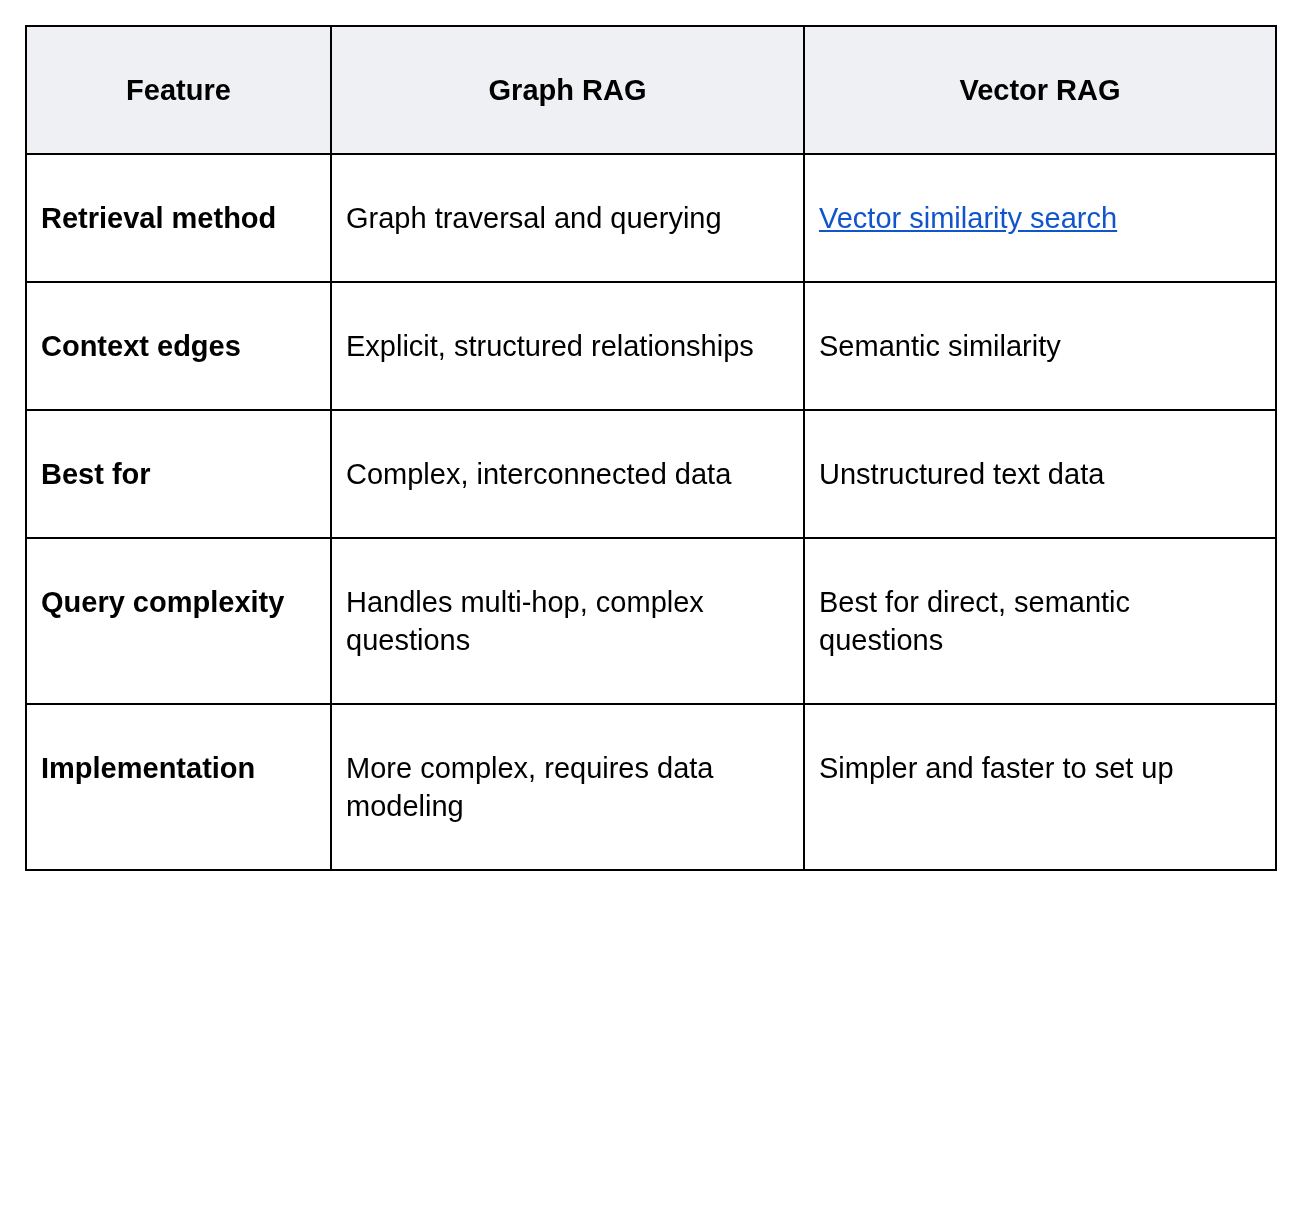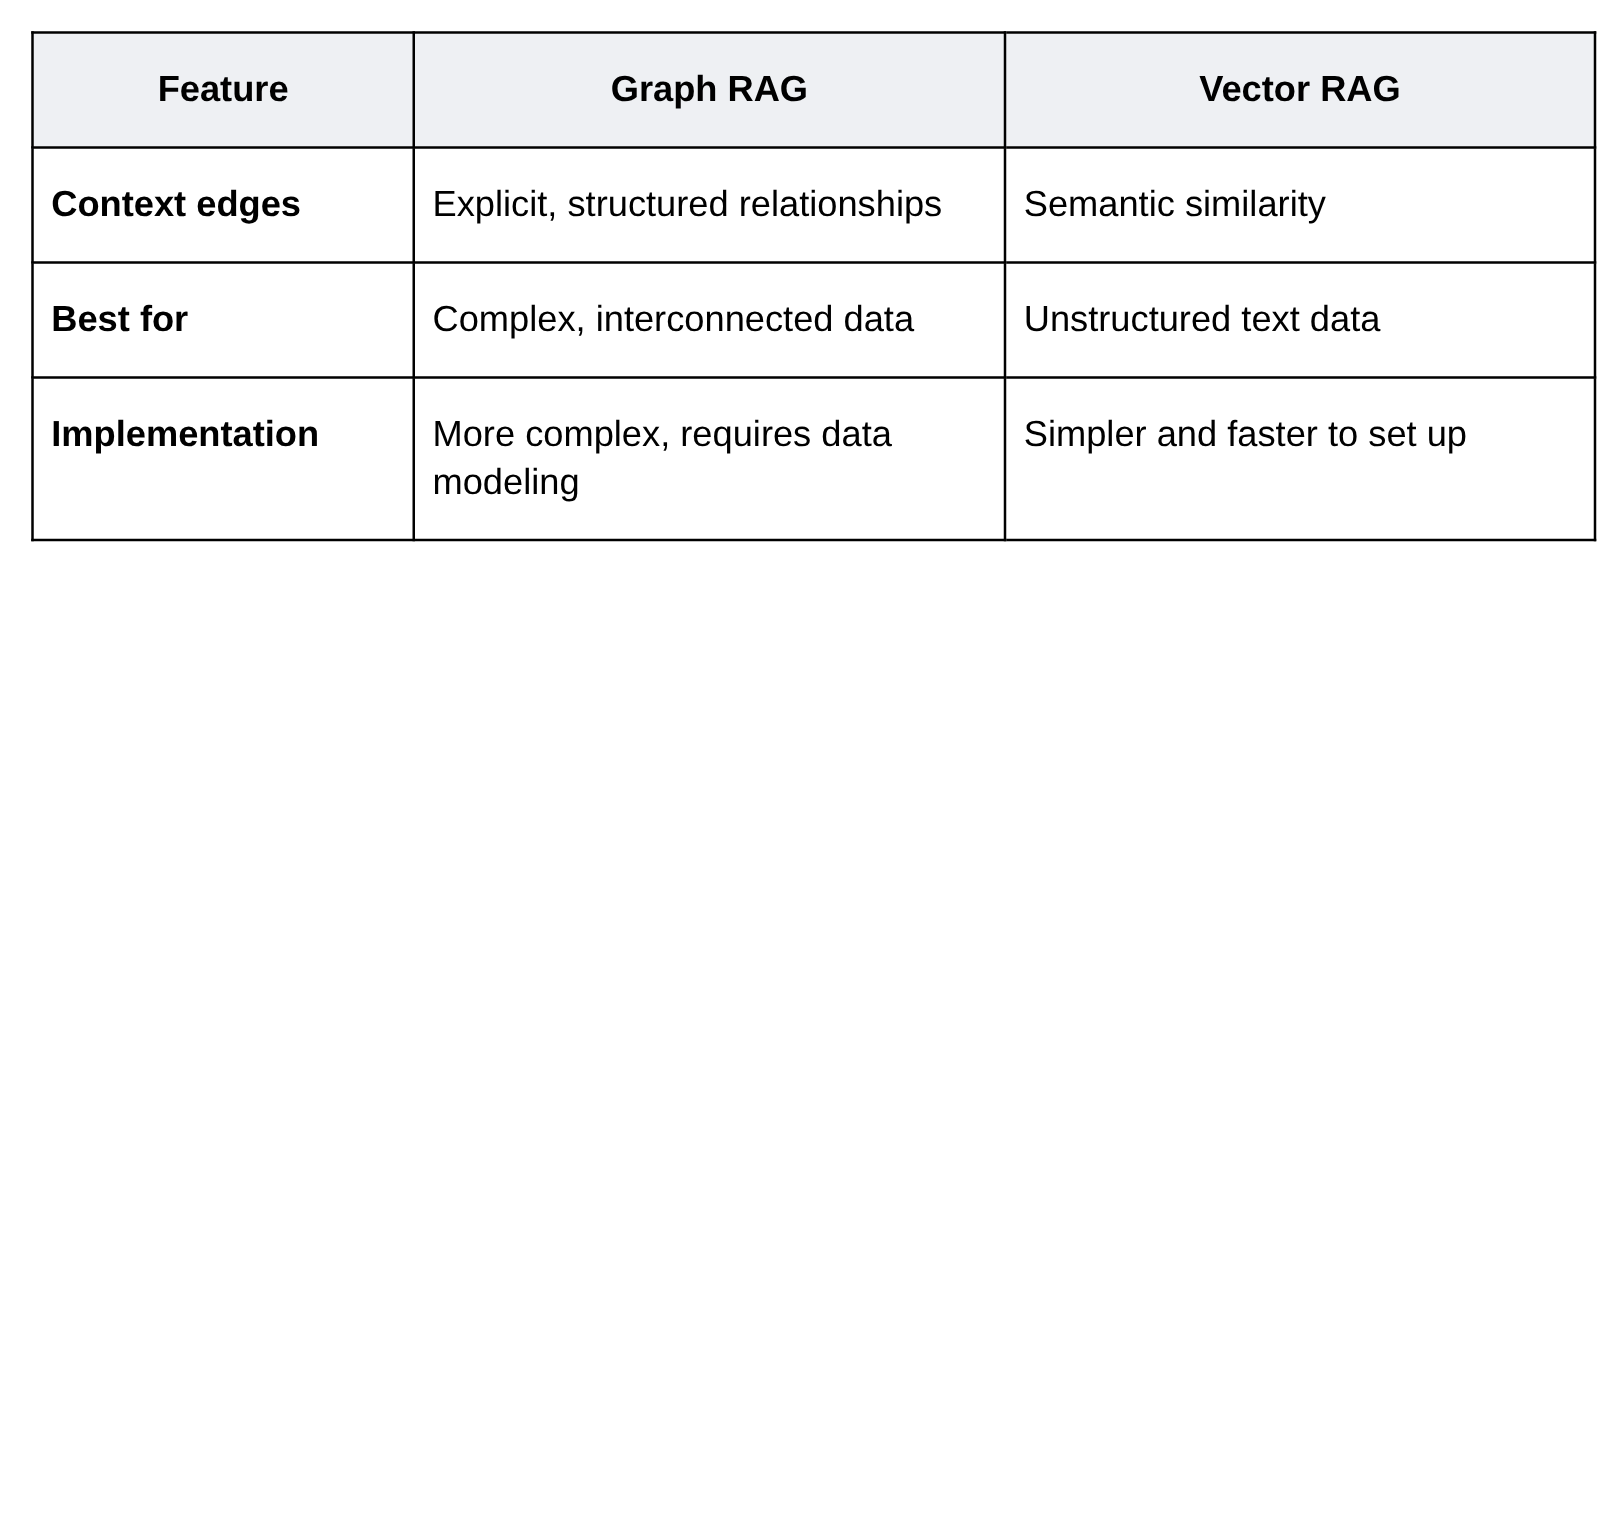--- a/index.html
+++ b/index.html
@@ -26,21 +26,21 @@
     font-size: 29px;
     line-height: 38px;
     color: #000000;
   }
   table.rag-table col.c1 { width: 305px; }
   table.rag-table col.c2 { width: 473px; }
   table.rag-table col.c3 { width: 472px; }
   table.rag-table th,
   table.rag-table td {
     border: 2px solid #000000;
-    padding: 26px 14px;
+    padding: 44px 14px;
     vertical-align: top;
     text-align: left;
     overflow: hidden;
   }
   table.rag-table th {
     background: #eef0f3;
     font-weight: bold;
     text-align: center;
   }
   table.rag-table td.feature-col {
@@ -64,28 +64,40 @@
     </colgroup>
     <thead>
       <tr>
         <th>Feature</th>
         <th>Graph RAG</th>
         <th>Vector RAG</th>
       </tr>
     </thead>
     <tbody>
       <tr>
+        <td class="feature-col">Retrieval method</td>
+        <td>Graph traversal and querying</td>
+        <td>
+          <a href="#">Vector similarity search</a>
+        </td>
+      </tr>
+      <tr>
         <td class="feature-col">Context edges</td>
         <td>Explicit, structured relationships</td>
         <td>Semantic similarity</td>
       </tr>
       <tr>
         <td class="feature-col">Best for</td>
         <td>Complex, interconnected data</td>
         <td>Unstructured text data</td>
+      </tr>
+      <tr>
+        <td class="feature-col">Query complexity</td>
+        <td>Handles multi-hop, complex questions</td>
+        <td>Best for direct, semantic questions</td>
       </tr>
       <tr>
         <td class="feature-col">Implementation</td>
         <td>More complex, requires data modeling</td>
         <td>Simpler and faster to set up</td>
       </tr>
     </tbody>
   </table>
 </div>
 

